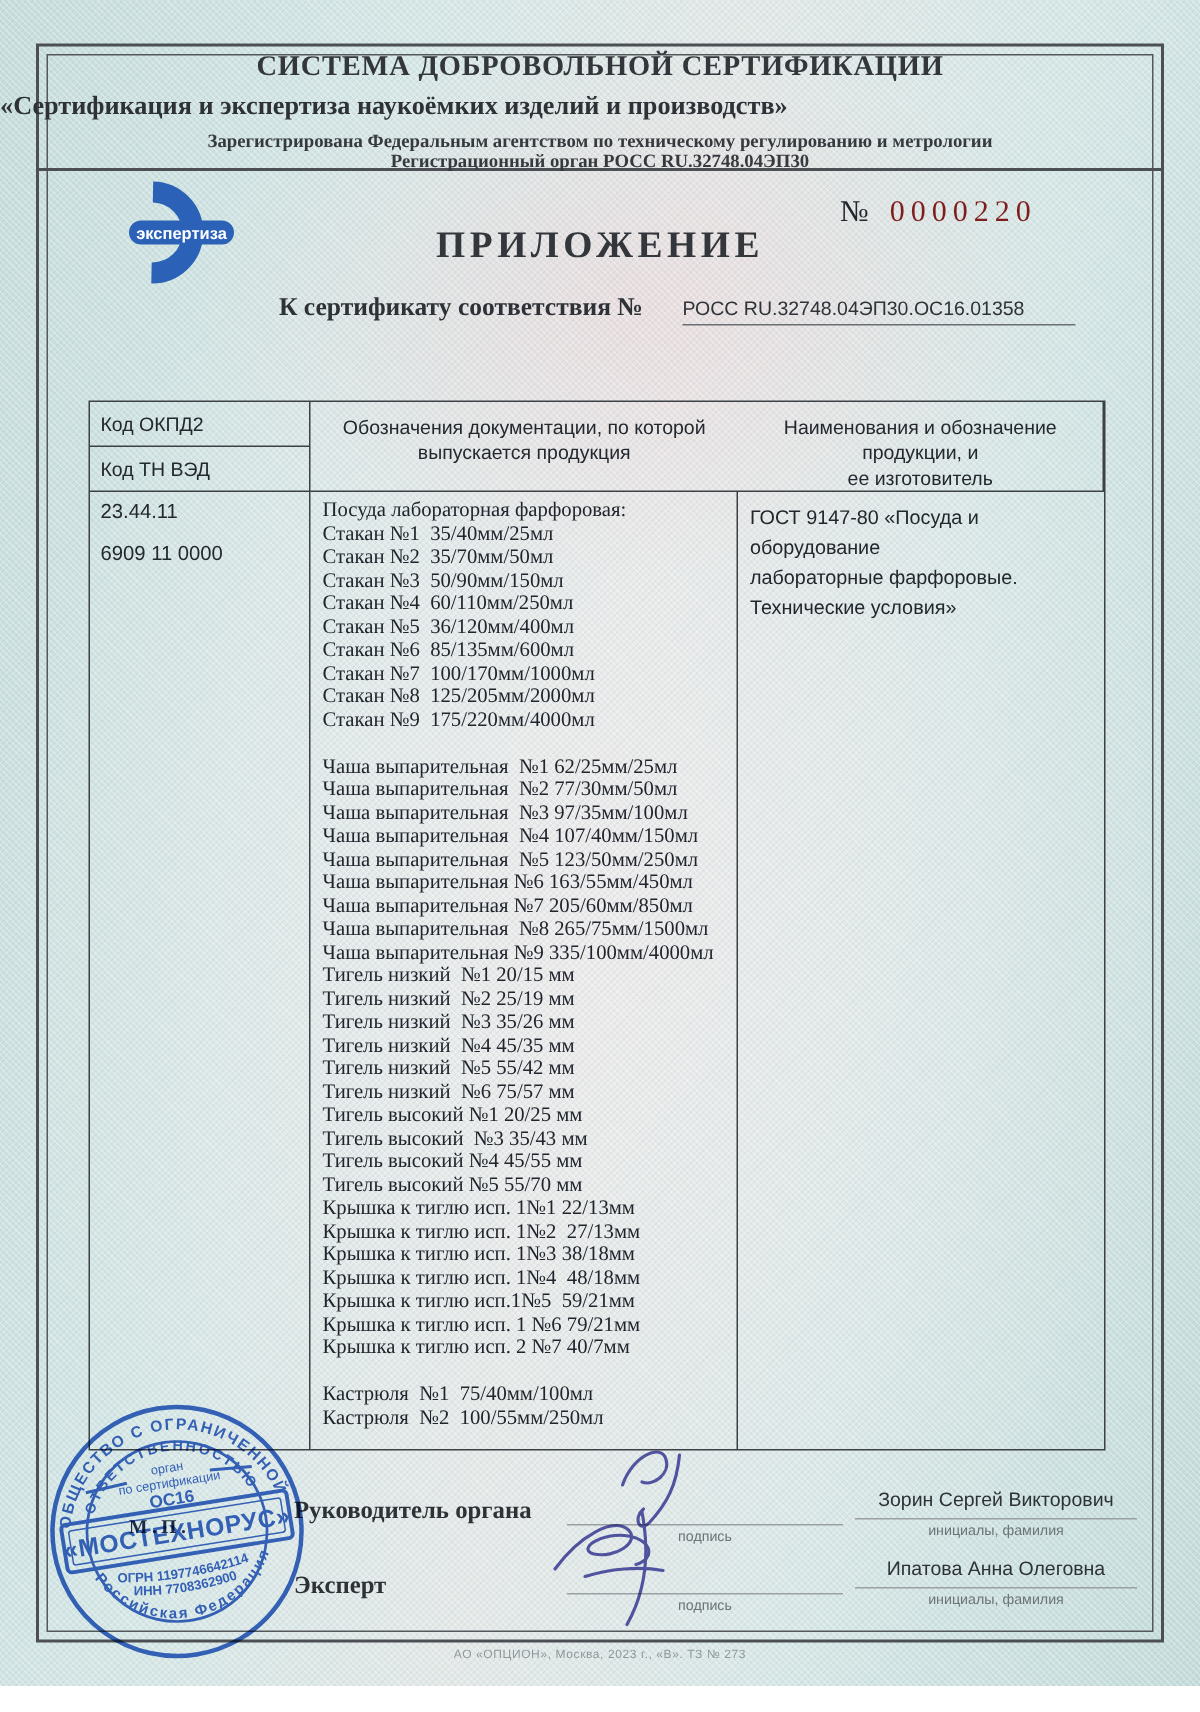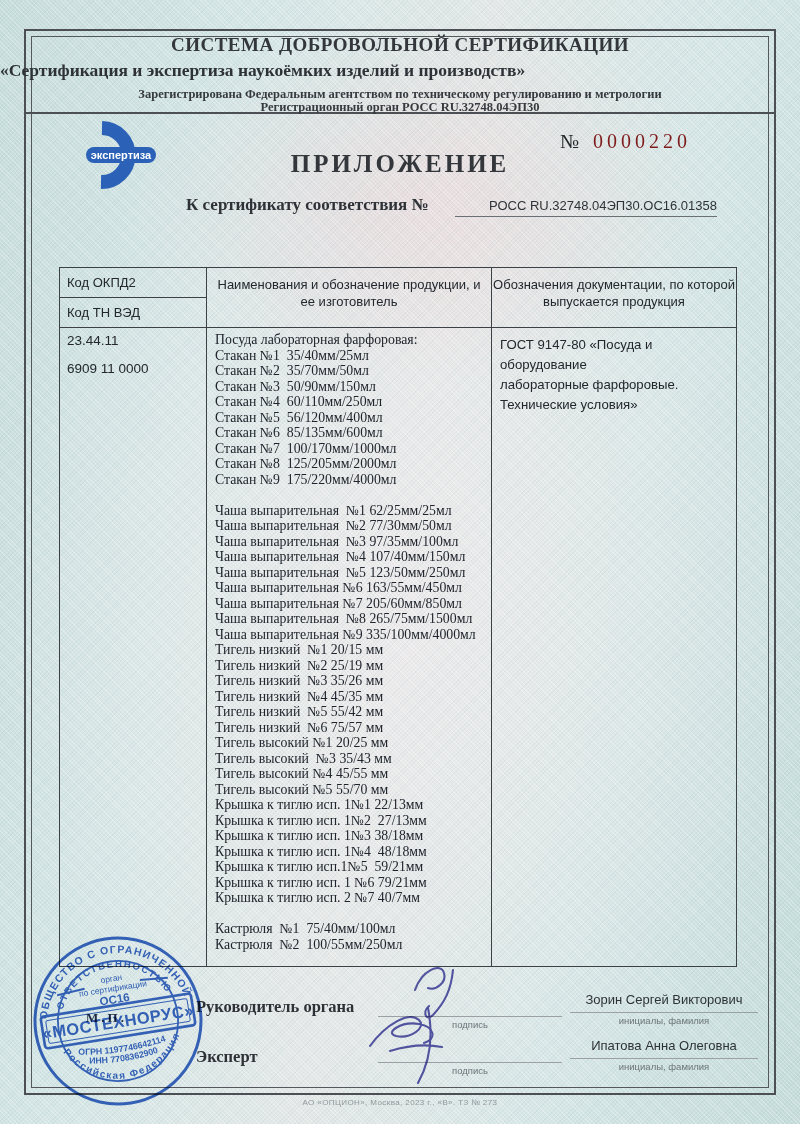--- a/index.html
+++ b/index.html
@@ -28,21 +28,21 @@
   
   .logo{left:74px;top:118px;width:92px;height:74px;}
   
   .formnum{left:560px;top:130px;font-size:20px;color:#23272c;white-space:pre;}
   .formnum .digits{font-family:Liberation Serif, serif;color:#7f1d1d;letter-spacing:4px;margin-left:14px;}
   
   .doc-title{left:245px;top:150px;width:310px;text-align:center;font-size:25px;font-weight:bold;
       letter-spacing:3px;color:#33373c;}
   
   .cert-label{left:186px;top:195px;font-size:17px;font-weight:bold;color:#2e3237;}
-  .cert-value{left:455px;top:198px;width:262px;text-align:right;
+  .cert-value{left:455px;top:198px;width:262px;text-align:left;
       font-family:"Liberation Sans",sans-serif;font-size:13px;color:#2f3338;
       border-bottom:1px solid #6a6f73;padding-bottom:3px;}
   
   .cert-table{left:59px;top:267px;width:678px;height:700px;border:1px solid #3c4146;
       display:grid;grid-template-columns:147px 285px 1fr;grid-template-rows:60px 1fr;
       font-family:"Liberation Sans",sans-serif;color:#23282e;box-sizing:border-box;}
   .cell{border-right:1px solid #3c4146;box-sizing:border-box;}
   .cell.last{border-right:none;}
   .th{border-bottom:1px solid #3c4146;font-size:13px;line-height:17px;}
   .th.c1{display:flex;flex-direction:column;}
@@ -106,36 +106,36 @@
 
   <div class="abs doc-title">ПРИЛОЖЕНИЕ</div>
   <div class="abs cert-label">К сертификату соответствия №</div>
   <div class="abs cert-value">РОСС RU.32748.04ЭП30.ОС16.01358</div>
 
   <div class="abs cert-table">
     <div class="cell th c1">
       <div class="half top">Код ОКПД2</div>
       <div class="half">Код ТН ВЭД</div>
     </div>
+    <div class="cell th center last">Обозначения документации, по которой
+выпускается продукция</div>
     <div class="cell th center">Наименования и обозначение продукции, и
 ее изготовитель</div>
-    <div class="cell th center last">Обозначения документации, по которой
-выпускается продукция</div>
 
     <div class="cell td codes">
       <div>23.44.11</div>
       <div class="code2">6909 11 0000</div>
     </div>
     <div class="cell td plist" id="products">
         <div class="prow">Посуда лабораторная фарфоровая:</div>
         <div class="prow">Стакан №1  35/40мм/25мл</div>
         <div class="prow">Стакан №2  35/70мм/50мл</div>
         <div class="prow">Стакан №3  50/90мм/150мл</div>
         <div class="prow">Стакан №4  60/110мм/250мл</div>
-        <div class="prow">Стакан №5  56/120мм/400мл</div>
+        <div class="prow">Стакан №5  36/120мм/400мл</div>
         <div class="prow">Стакан №6  85/135мм/600мл</div>
         <div class="prow">Стакан №7  100/170мм/1000мл</div>
         <div class="prow">Стакан №8  125/205мм/2000мл</div>
         <div class="prow">Стакан №9  175/220мм/4000мл</div>
         <div class="prow"></div>
         <div class="prow">Чаша выпарительная  №1 62/25мм/25мл</div>
         <div class="prow">Чаша выпарительная  №2 77/30мм/50мл</div>
         <div class="prow">Чаша выпарительная  №3 97/35мм/100мл</div>
         <div class="prow">Чаша выпарительная  №4 107/40мм/150мл</div>
         <div class="prow">Чаша выпарительная  №5 123/50мм/250мл</div>

